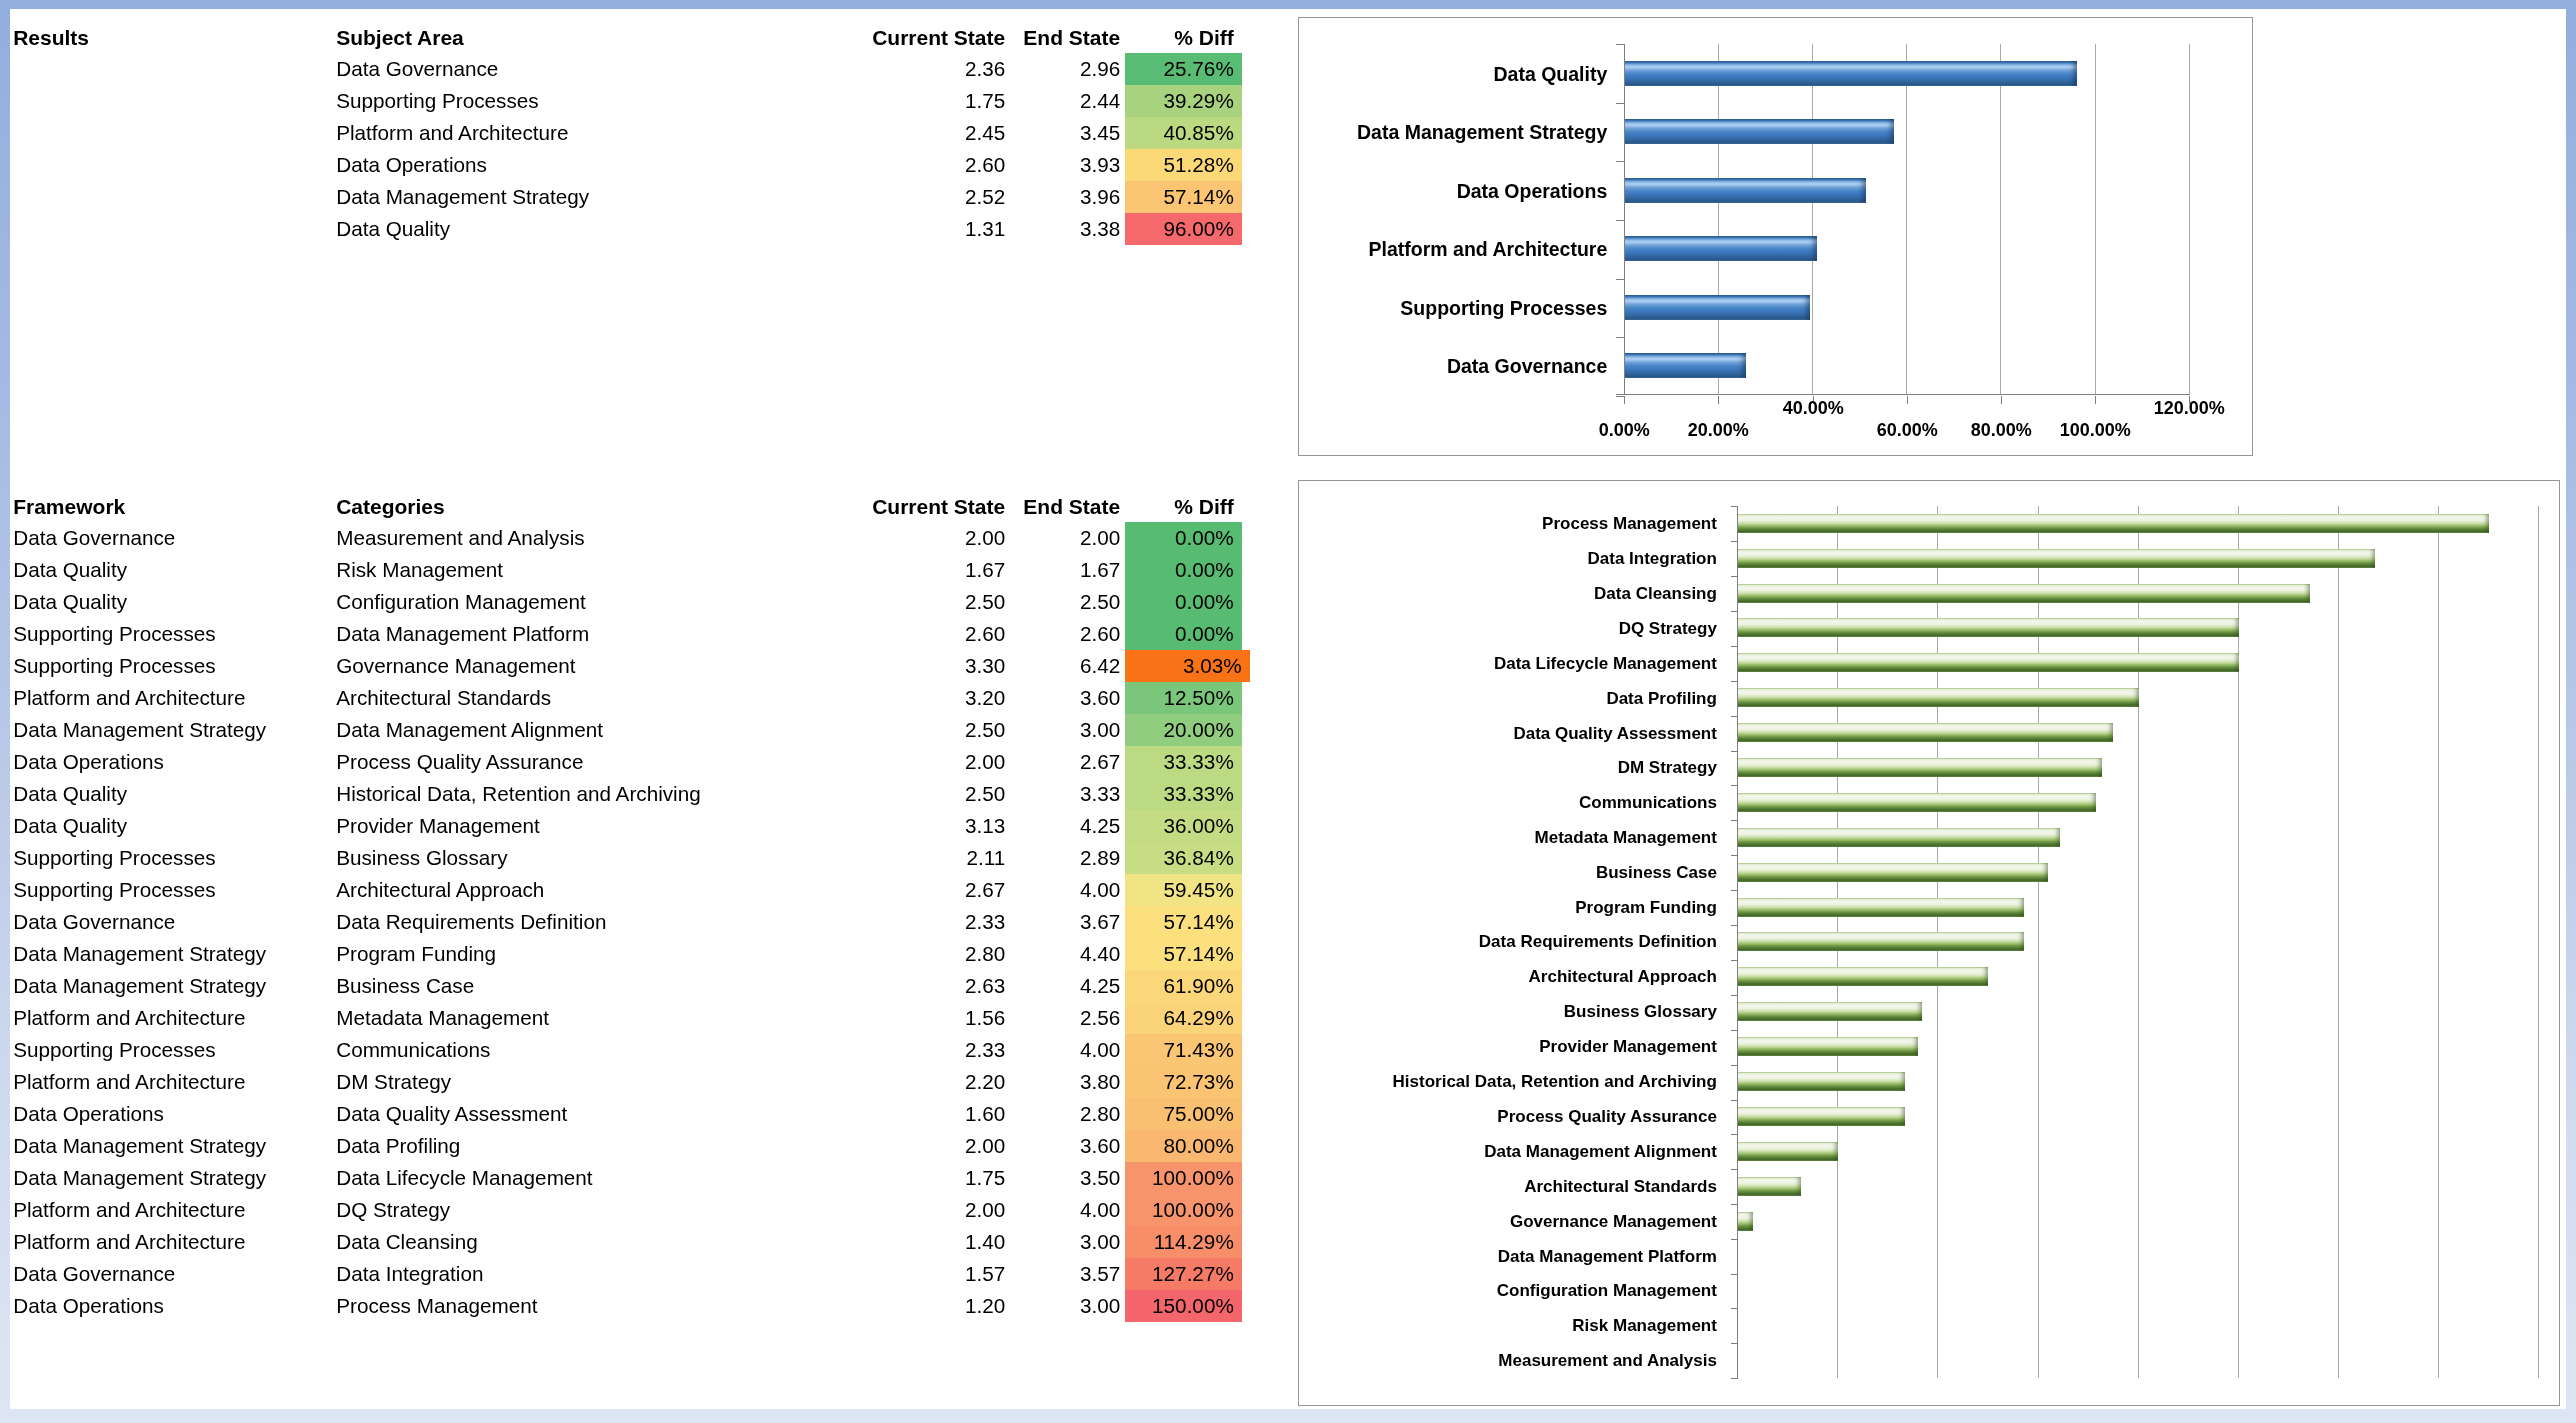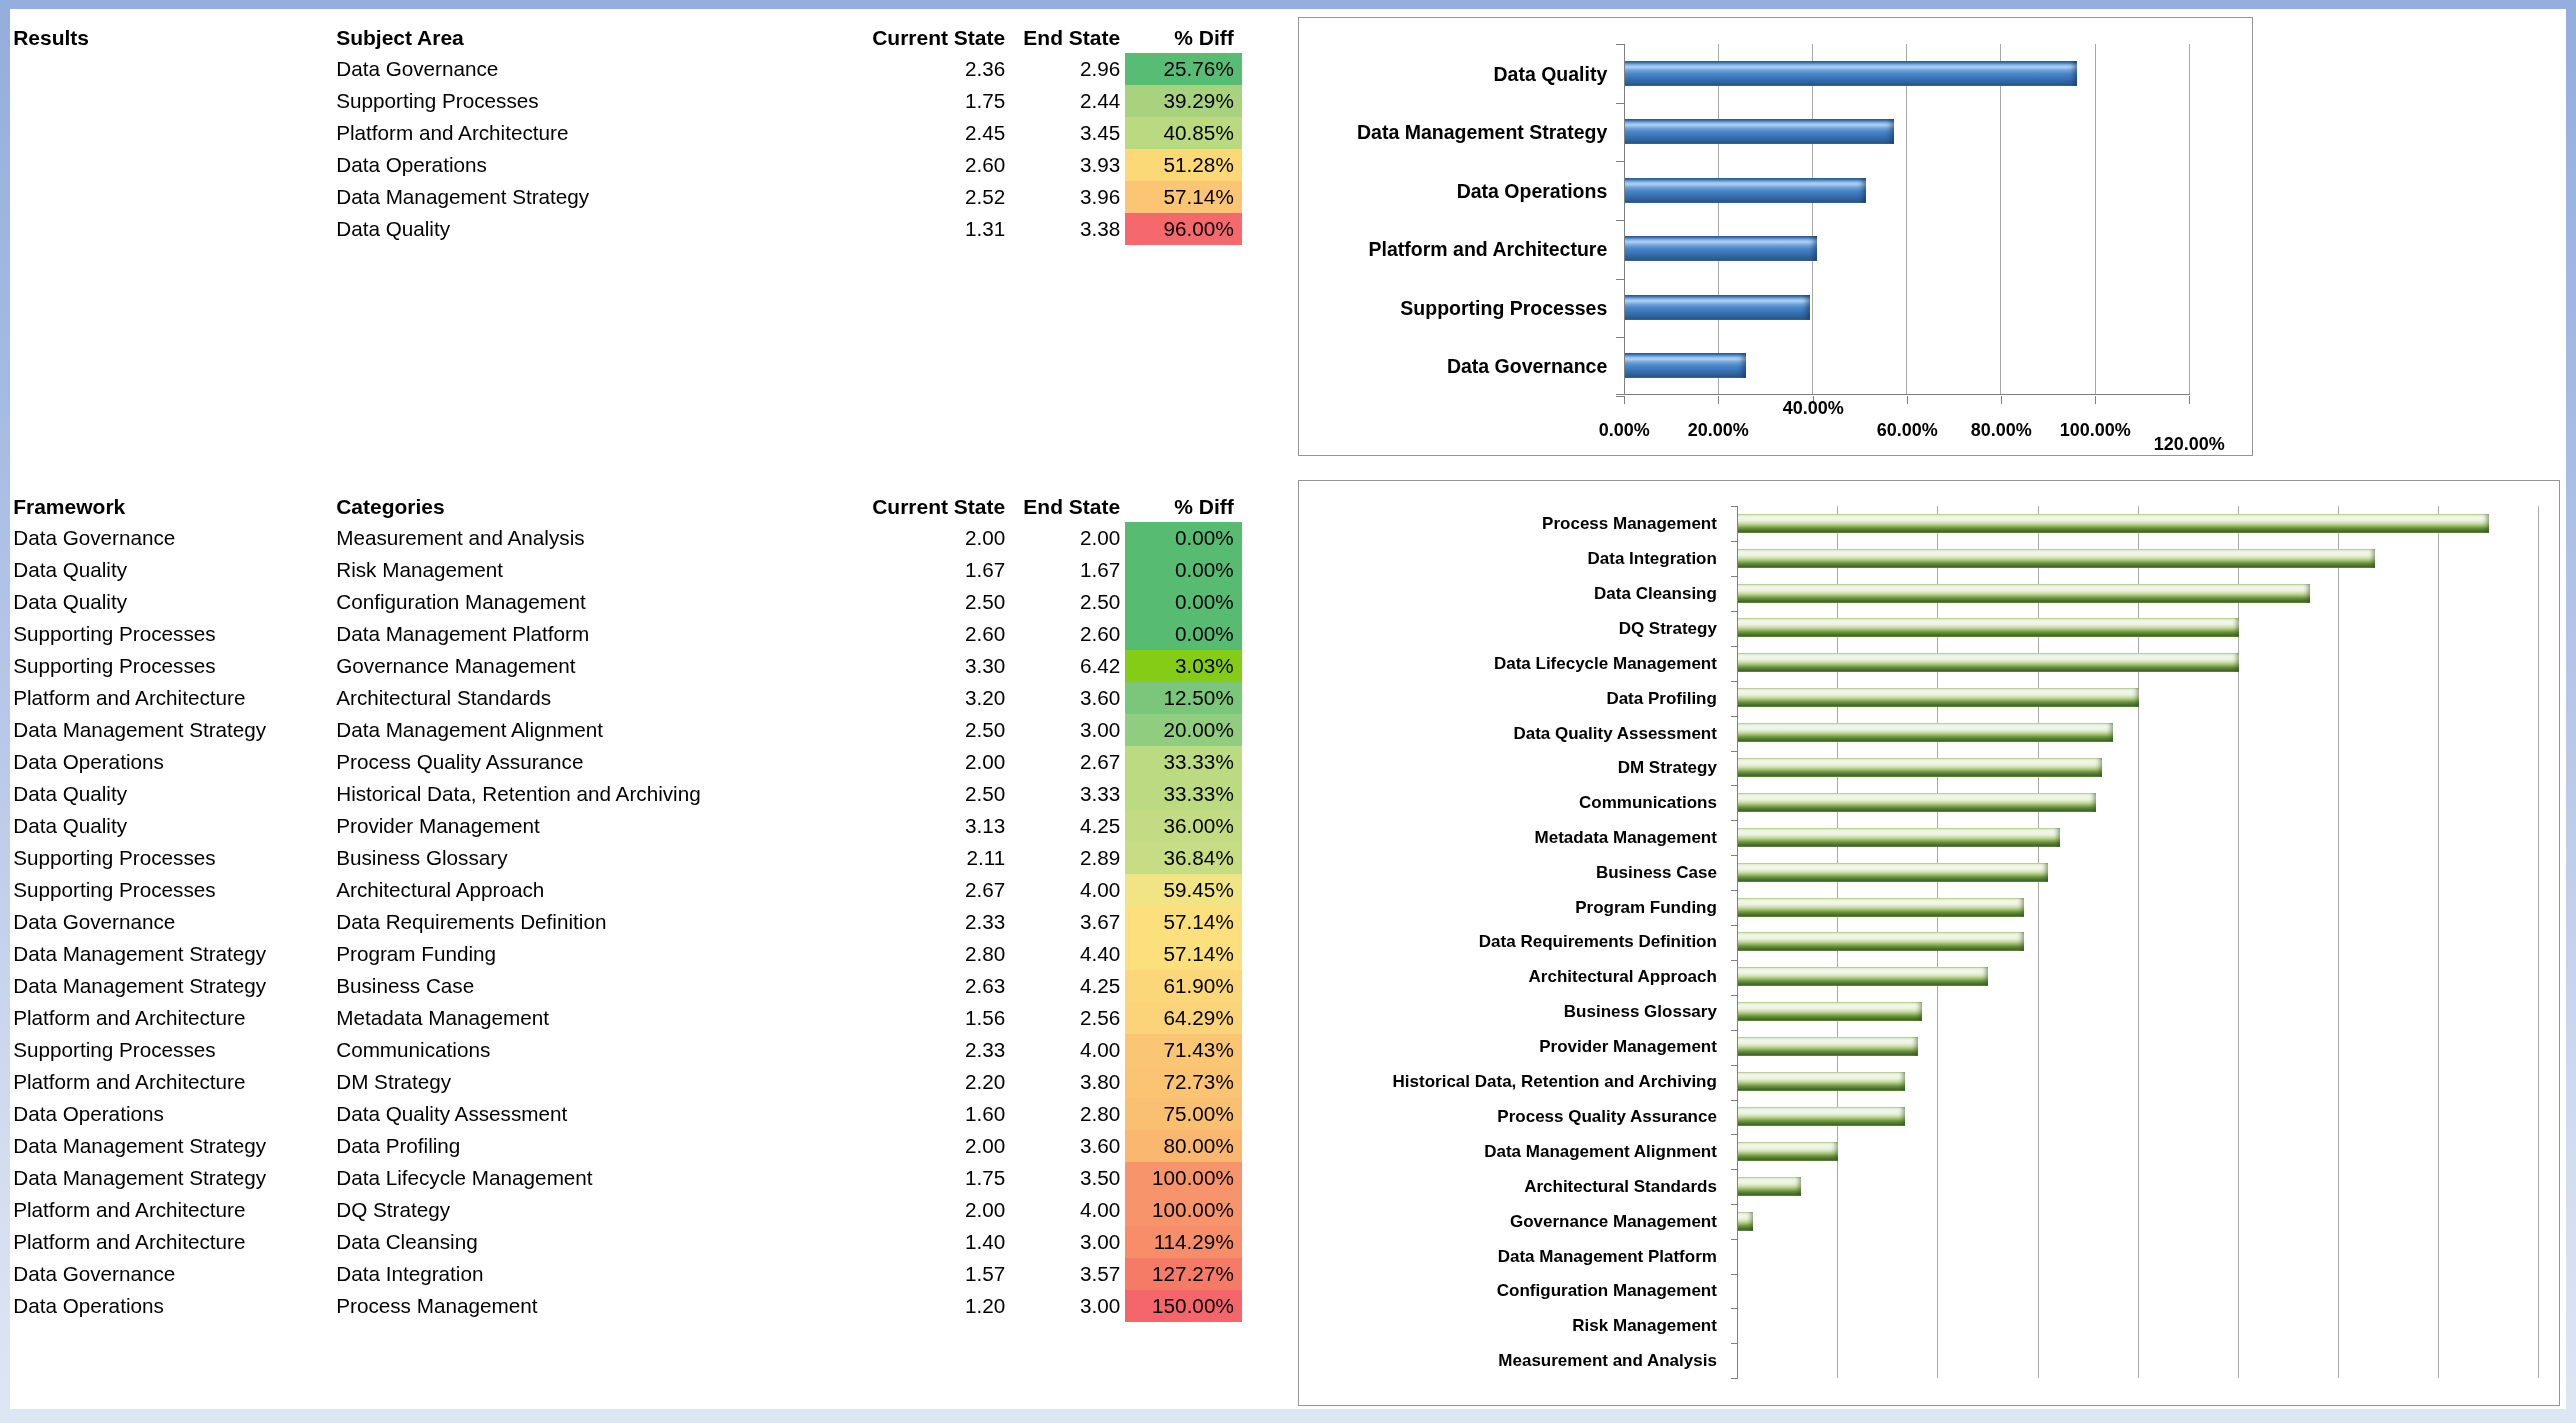--- a/index.html
+++ b/index.html
@@ -134,21 +134,21 @@
           <div class="cB cell">Data Management Platform</div>
           <div class="cC cell">2.60</div>
           <div class="cD cell">2.60</div>
           <div class="cE cell" style="background: rgb(87, 187, 114);">0.00%</div>
         </div>
         <div class="trow">
           <div class="cA cell">Supporting Processes</div>
           <div class="cB cell">Governance Management</div>
           <div class="cC cell">3.30</div>
           <div class="cD cell">6.42</div>
-          <div class="cE cell" style="background: #84cc16;">3.03%</div>
+          <div class="cE cell" style="background: #f97316; padding-left: 8px;">3.03%</div>
         </div>
         <div class="trow">
           <div class="cA cell">Platform and Architecture</div>
           <div class="cB cell">Architectural Standards</div>
           <div class="cC cell">3.20</div>
           <div class="cD cell">3.60</div>
           <div class="cE cell" style="background: rgb(122, 199, 124);">12.50%</div>
         </div>
         <div class="trow">
           <div class="cA cell">Data Management Strategy</div>
@@ -322,21 +322,21 @@
       <div class="xtick-label" style="left: 419px; top: 402px;">20.00%</div>
       <div class="xtick" style="left: 514px; top: 378px; height: 8px;"></div>
       <div class="xtick-label" style="left: 514px; top: 380px;">40.00%</div>
       <div class="xtick" style="left: 608px; top: 378px; height: 8px;"></div>
       <div class="xtick-label" style="left: 608px; top: 402px;">60.00%</div>
       <div class="xtick" style="left: 702px; top: 378px; height: 8px;"></div>
       <div class="xtick-label" style="left: 702px; top: 402px;">80.00%</div>
       <div class="xtick" style="left: 796px; top: 378px; height: 8px;"></div>
       <div class="xtick-label" style="left: 796px; top: 402px;">100.00%</div>
       <div class="xtick" style="left: 890px; top: 378px; height: 8px;"></div>
-      <div class="xtick-label" style="left: 890px; top: 416px;">120.00%</div>
+      <div class="xtick-label" style="left: 890px; top: 380px;">120.00%</div>
     </div>
 
   <div class="chart" id="chart2" style="left:1288px;top:471px;width:1260px;height:924px;">
       <div class="plot" style="left: 438px; top: 25px; width: 801px; height: 872px;">
         <div class="gridline" style="left: 100px; height: 872px;"></div>
         <div class="gridline" style="left: 200px; height: 872px;"></div>
         <div class="gridline" style="left: 301px; height: 872px;"></div>
         <div class="gridline" style="left: 401px; height: 872px;"></div>
         <div class="gridline" style="left: 501px; height: 872px;"></div>
         <div class="gridline" style="left: 601px; height: 872px;"></div>

